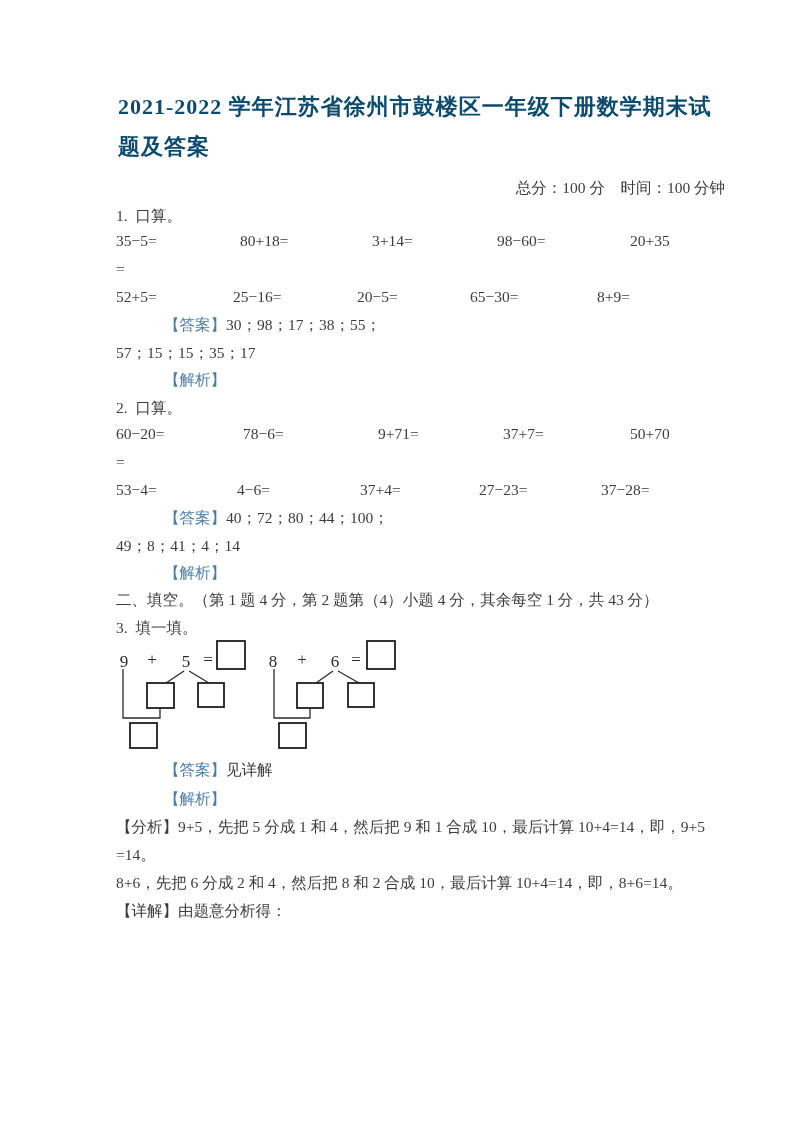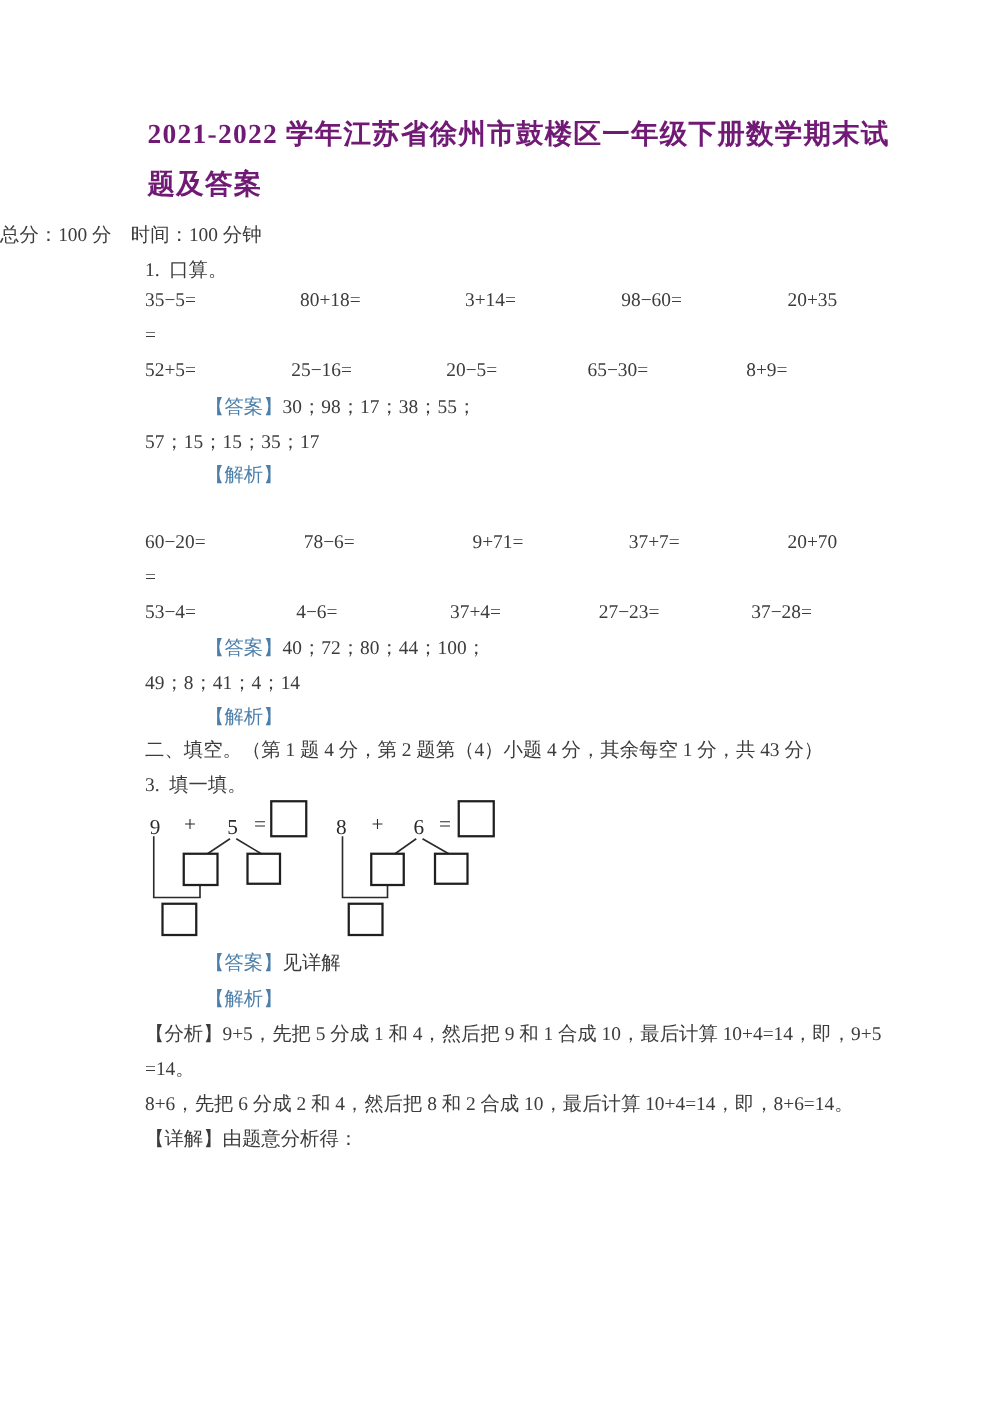--- a/index.html
+++ b/index.html
@@ -6,24 +6,24 @@
   html,body { margin:0; padding:0; background:#ffffff; }
   .page {
     position:relative; width:793px; height:1122px; background:#ffffff;
     overflow:hidden;
     font-family:"Liberation Serif","DejaVu Serif",serif;
     color:var(--body-text);
   }
   .title {
     position:absolute; left:118px; width:600px;
     font-size:22px; font-weight:bold; letter-spacing:1px;
-    color:#701a75; white-space:pre;
+    color:#0c4a6e; white-space:pre;
   }
   .subtitle {
-    position:absolute; left:0; width:725px; text-align:left;
+    position:absolute; left:0; width:725px; text-align:right;
     font-size:15.5px; white-space:pre;
   }
   .line {
     position:absolute; left:116px; width:620px; height:22px;
     font-size:15.5px; white-space:pre;
   }
   .eqrow { position:absolute; left:0; width:793px; height:22px; }
   .eqrow span {
     position:absolute; top:0; font-size:15.5px; white-space:pre;
     color:var(--body-text);
@@ -57,26 +57,27 @@
     <span style="left:116px">52+5=</span>
     <span style="left:233px">25−16=</span>
     <span style="left:357px">20−5=</span>
     <span style="left:470px">65−30=</span>
     <span style="left:597px">8+9=</span>
   </div>
   <div class="line" style="top:315px"><span class="blue">【答案】</span><span>30；98；17；38；55；</span></div>
   <div class="line" style="top:343px">57；15；15；35；17</div>
   <div class="line blue" style="top:370px">【解析】</div>
 
+  <div class="line" style="top:398px">2.  口算。</div>
   <div class="eqrow" style="top:425px">
     <span style="left:116px">60−20=</span>
     <span style="left:243px">78−6=</span>
     <span style="left:378px">9+71=</span>
     <span style="left:503px">37+7=</span>
-    <span style="left:630px">20+70</span>
+    <span style="left:630px">50+70</span>
   </div>
   <div class="line" style="top:453px">=</div>
   <div class="eqrow" style="top:481px">
     <span style="left:116px">53−4=</span>
     <span style="left:237px">4−6=</span>
     <span style="left:360px">37+4=</span>
     <span style="left:479px">27−23=</span>
     <span style="left:601px">37−28=</span>
   </div>
   <div class="line" style="top:508px"><span class="blue">【答案】</span><span>40；72；80；44；100；</span></div>

